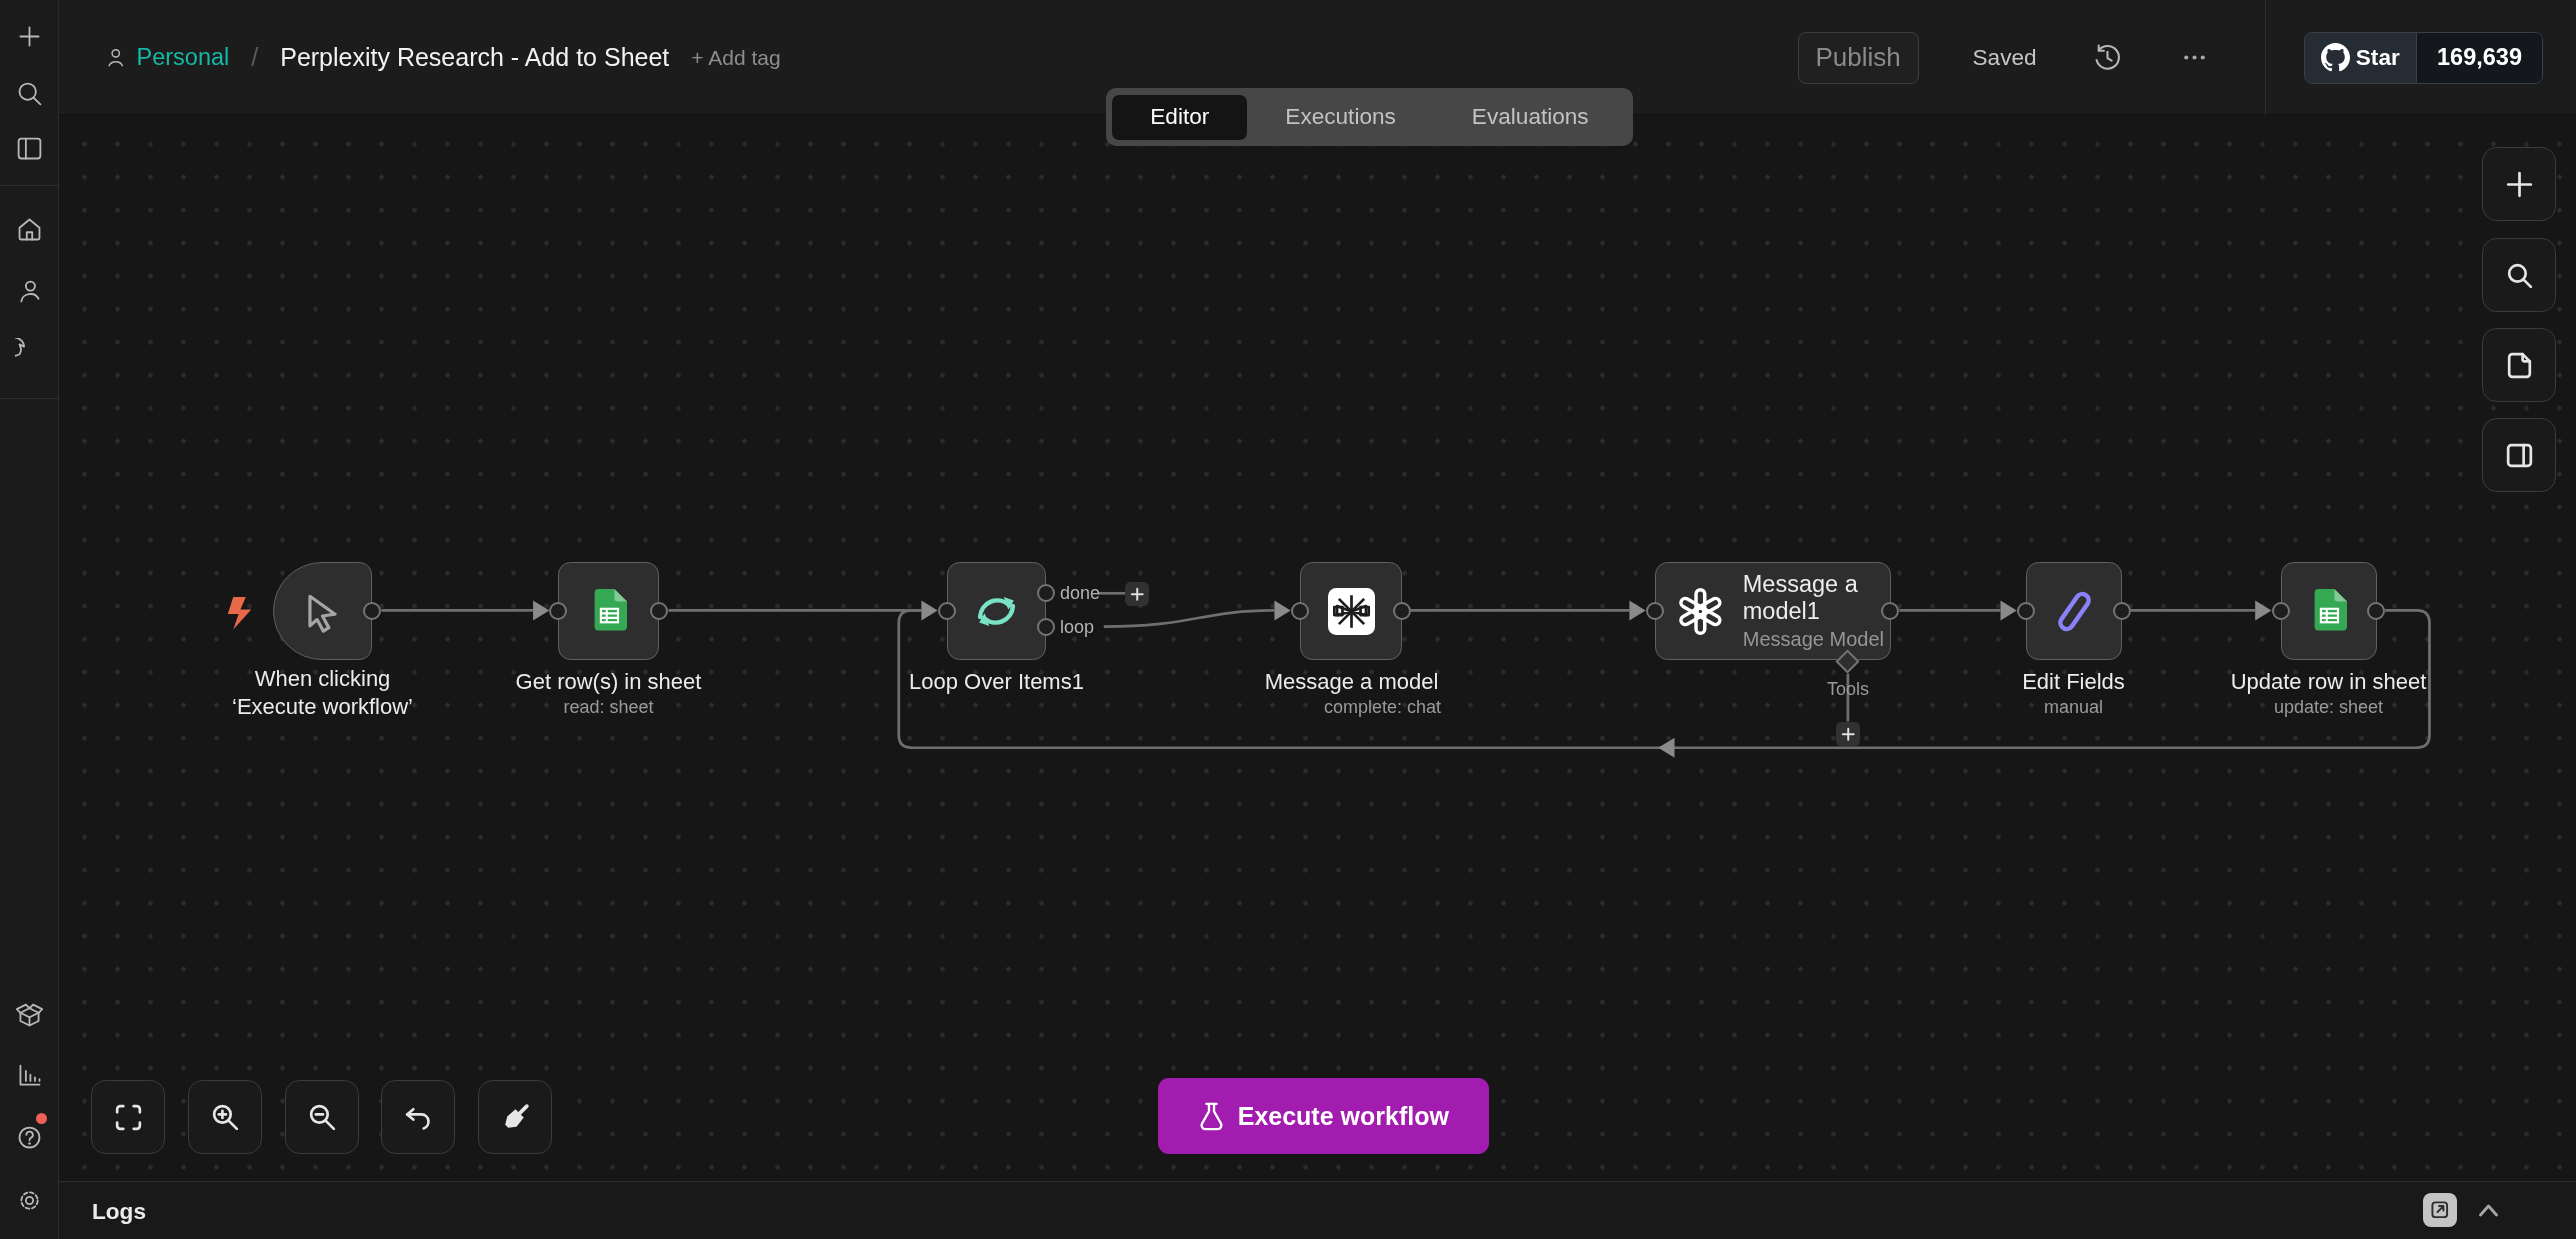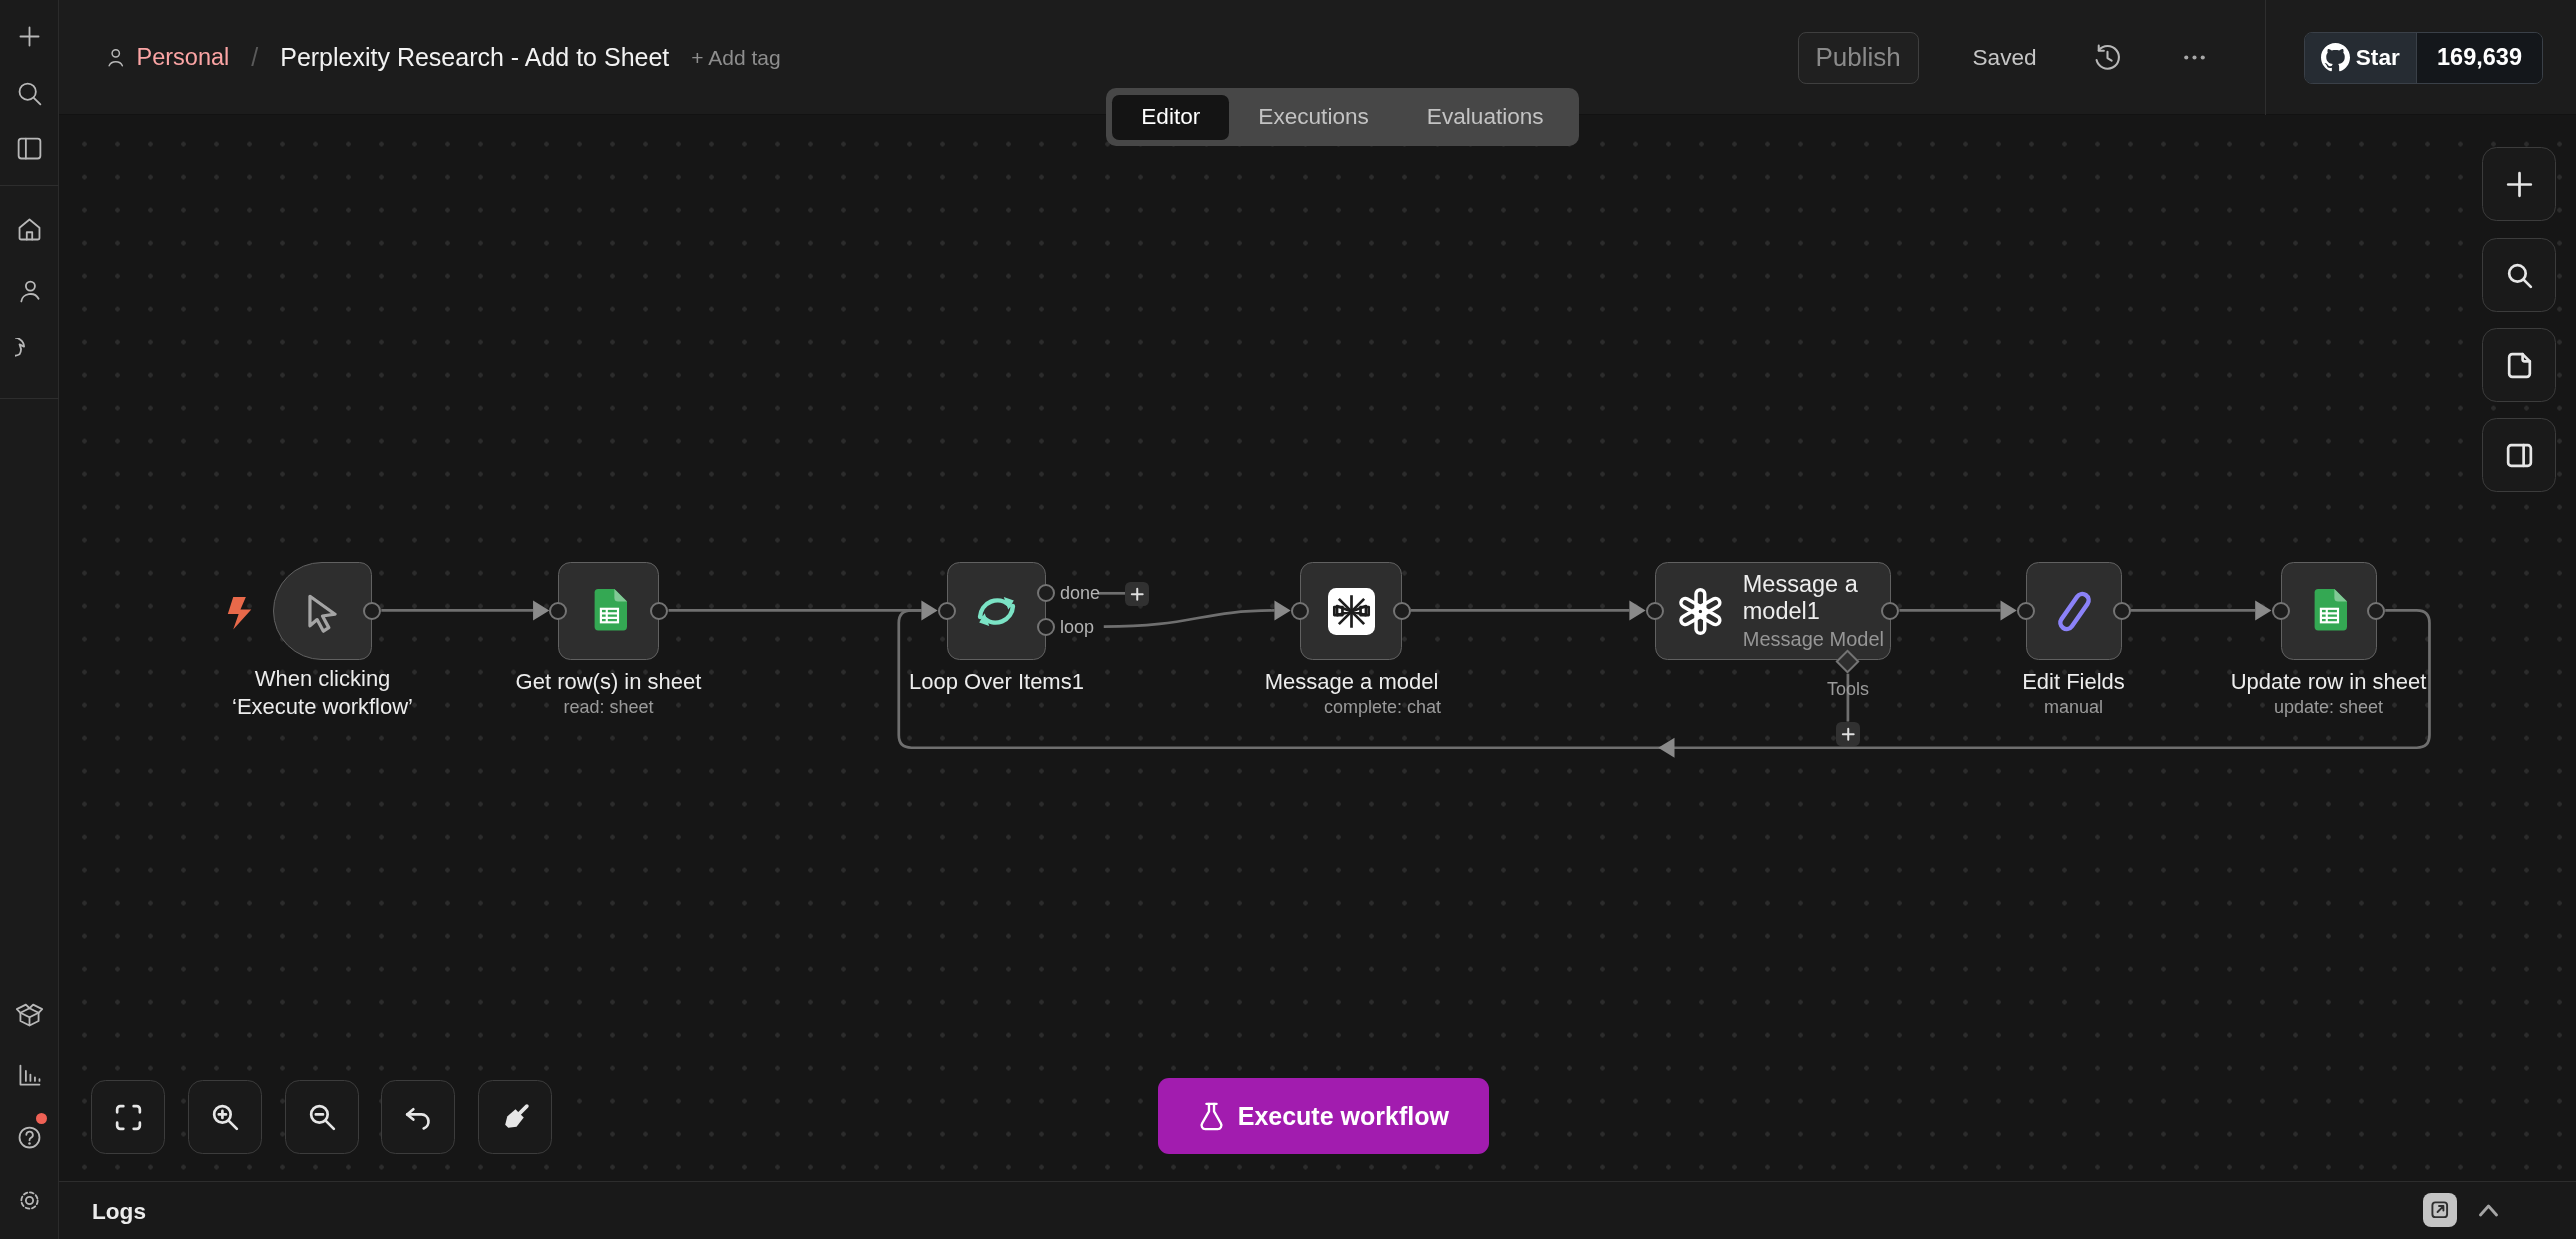--- a/index.html
+++ b/index.html
@@ -9,40 +9,40 @@
   
   .sidebar { position:absolute; left:0; top:0; width:59px; height:1239px; background:#1b1b1b;
     border-right:0.9px solid #2b2b2b; z-index:20; }
   .sidebar .sb-icon { position:absolute; left:14.5px; width:29px; height:29px; }
   .sb-divider { position:absolute; left:0; width:59px; height:0.9px; background:#2d2d2d; }
   .sb-dot { position:absolute; width:11px; height:11px; border-radius:50%; background:#ef6155; }
 
   .header { position:absolute; left:59px; top:0; width:2517px; height:115px; background:#1c1c1c;
     border-bottom:0.9px solid #121212; z-index:15; }
   .hdr-left { position:absolute; left:45px; top:0; height:115px; display:flex; align-items:center; gap:22px; }
-  .crumb-project { color:#fca5a5; font-size:23.5px; display:flex; align-items:center; gap:9px; }
+  .crumb-project { color:#14b8a6; font-size:23.5px; display:flex; align-items:center; gap:9px; }
   .crumb-sep { color:#5a5a5a; font-size:25px; }
   .wf-title { color:#f2f2f2; font-size:25px; font-weight:500; }
   .add-tag { color:#8d8d8d; font-size:21px; }
   .hdr-right { position:absolute; right:0; top:0; height:115px; display:flex; align-items:center; }
   .publish-btn { width:121px; height:52px; border:1.4px solid #3f3f3f; border-radius:8.1px; background:#202020;
     color:#8a8a8a; font-size:26px; display:flex; align-items:center; justify-content:center; }
   .saved-lbl { color:#c6c6c6; font-size:22.6px; margin-left:54px; }
   .hdr-icon { width:33px; height:33px; margin-left:54px; }
   .hdr-vdiv { width:0.9px; height:115px; background:#2e2e2e; margin-left:54px; }
   .gh-widget { display:flex; align-items:stretch; height:52px; margin:0 33px 0 38px; border-radius:8.1px;
     overflow:hidden; border:0.9px solid #3a4048; }
   .gh-star { display:flex; align-items:center; gap:6px; background:#262c33; padding:0 16.3px;
     color:#fff; font-size:22.6px; font-weight:600; }
   .gh-count { display:flex; align-items:center; background:#14171b; border-left:0.9px solid #3a4048;
     padding:0 20px; color:#fff; font-size:23.5px; font-weight:700; }
 
   .tabbar { position:absolute; left:1106px; top:88px; height:58px; background:#474747; border-radius:10px;
     display:flex; align-items:center; padding:0 6.3px; z-index:22; }
-  .tab { height:45px; display:flex; align-items:center; padding:0 29px; border-radius:7.2px;
+  .tab { height:45px; display:flex; align-items:center; padding:0 38px; border-radius:7.2px;
     color:#c3c3c3; font-size:22.6px; }
   .tab.active { background:#141414; color:#ffffff; }
 
   
   .canvas { position:absolute; left:59px; top:115px; width:2517px; height:1066px;
     background-image: radial-gradient(circle, #2c2c2c 2px, transparent 2.5px);
     background-size:33px 33px; background-position:9px 12.6px; z-index:1; }
   svg.wires { position:absolute; left:0; top:0; z-index:2; pointer-events:none; }
 
   .node { position:absolute; top:562px; height:98px; background:#2e2e2e; border:1.8px solid #616161;

